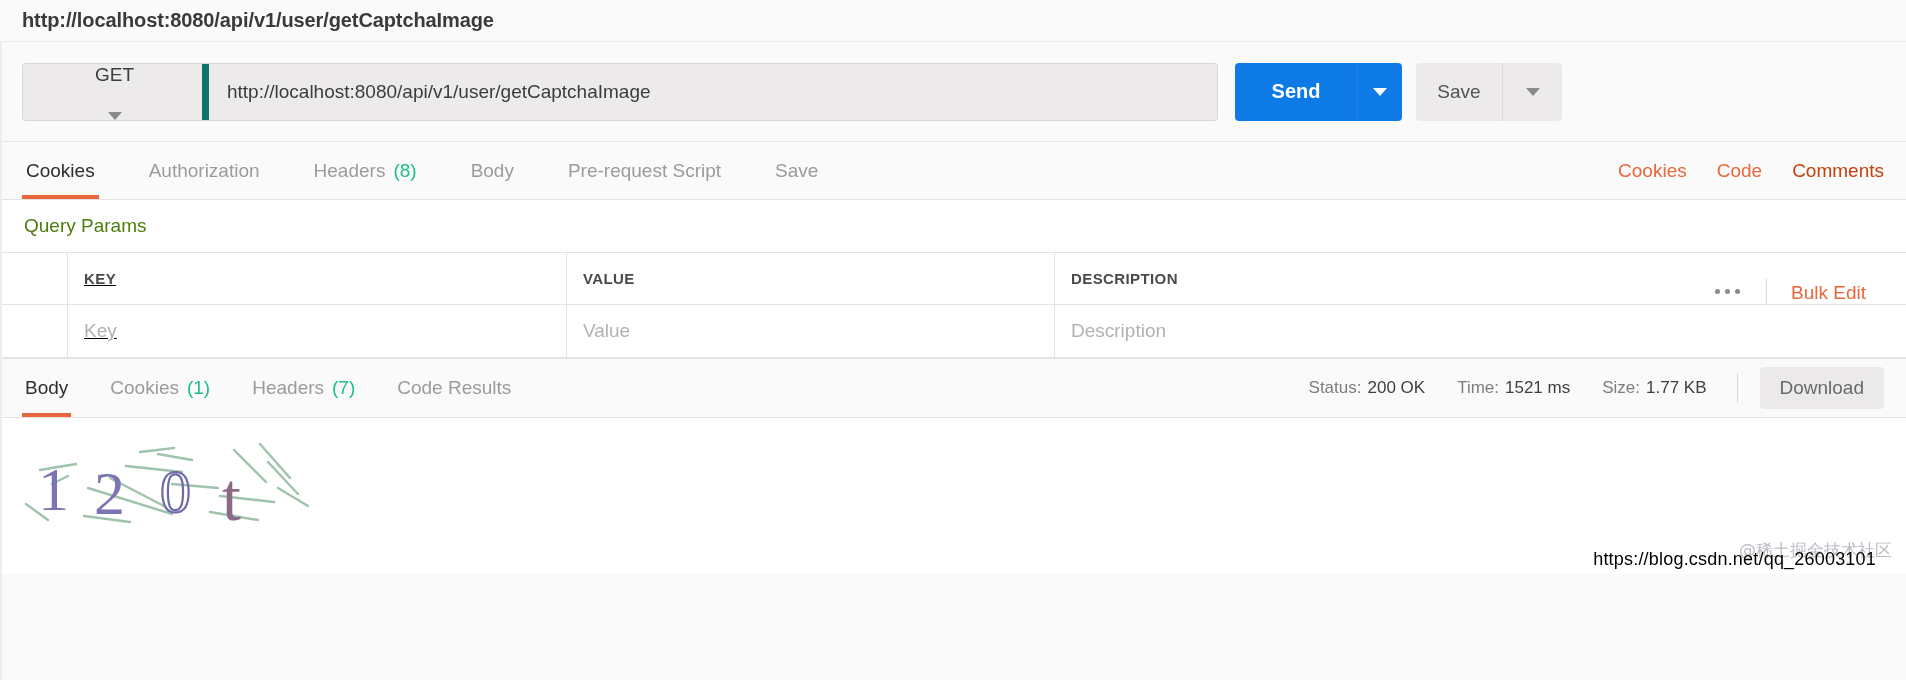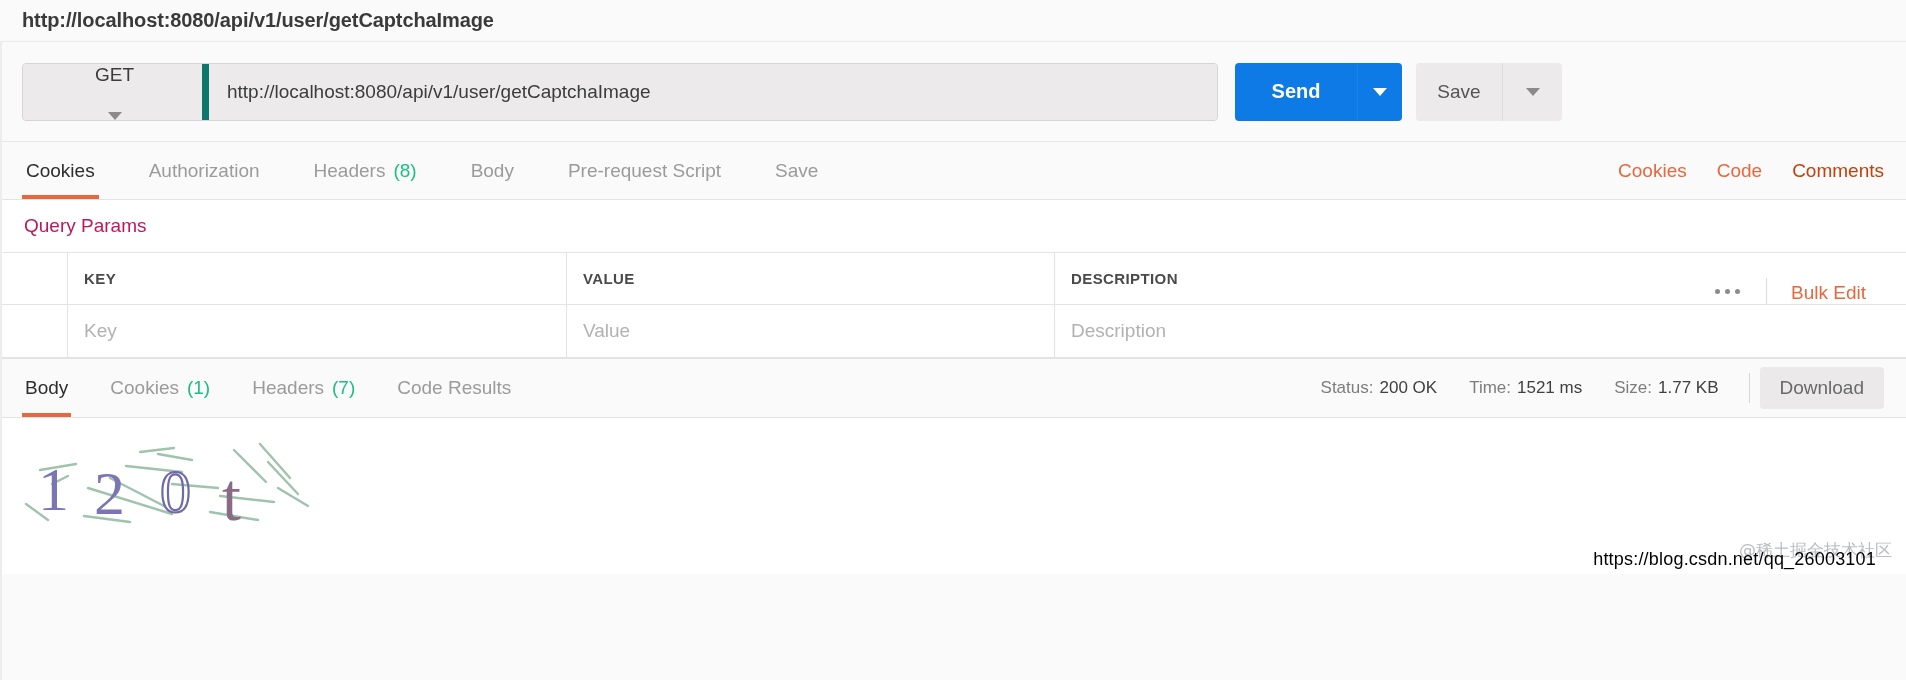--- a/index.html
+++ b/index.html
@@ -114,32 +114,32 @@
   .link-action {
     font-size: 19px; color: #e8673c; cursor: pointer; margin-left: 30px;
   }
   .link-action.muted { color: #c2410c; }
 
   
   .qp-title-row {
     height: 52px; background: #fff;
     display: flex; align-items: center; padding-left: 24px;
   }
-  .qp-title { font-size: 19px; color: #be185d; font-weight: 500; }
+  .qp-title { font-size: 19px; color: #4d7c0f; font-weight: 500; }
 
   .table { background: #fff; border-top: 1px solid #e4e2e2; }
   .trow { display: flex; height: 52px; border-bottom: 1px solid #e4e2e2; }
   .trow.body-row { height: 53px; }
   .cell {
     display: flex; align-items: center;
     padding: 0 16px; border-right: 1px solid #e4e2e2;
     overflow: hidden;
   }
   .cell.checkbox-cell { width: 68px; padding: 0; }
-  .cell.key-cell { width: 499px; }
+  .cell.key-cell { width: 499px; text-decoration: underline; }
   .cell.value-cell { width: 488px; }
   .cell.desc-cell { flex: 1; border-right: none; display: flex; }
   .col-head { font-size: 15px; font-weight: bold; color: #4a4a4a; letter-spacing: 0.4px; }
   .placeholder { font-size: 19px; color: #b3b1b1; }
   .desc-actions { margin-left: auto; display: flex; align-items: flex-end; height: 100%; }
   .dots {
     display: flex; align-items: center; gap: 5px;
     padding: 0 26px; height: 26px; cursor: pointer;
     border-right: 1px solid #dcdada;
   }
@@ -169,21 +169,21 @@
   }
   .rtab .count { color: #1bbf83; margin-left: 8px; }
   .resp-meta {
     margin-left: auto; display: flex; align-items: center;
     font-family: "Liberation Sans", sans-serif;
   }
   .meta-item { font-size: 17px; color: #7d7d7d; margin-left: 32px; }
   .meta-item .val { color: #404040; margin-left: 6px; }
   .meta-sep { width: 1px; height: 30px; background: #d8d6d6; margin-left: 30px; }
   .download-btn {
-    margin-left: 10px; height: 42px; padding: 0 20px;
+    margin-left: 22px; height: 42px; padding: 0 20px;
     background: #ebe9e9; border-radius: 4px;
     display: flex; align-items: center; cursor: pointer;
   }
   .download-label { font-size: 19px; color: #6a6a6a; }
 
   
   .resp-body {
     background: #fff; height: 156px; position: relative; overflow: hidden;
   }
   .captcha { position: absolute; left: 22px; top: 10px; }

